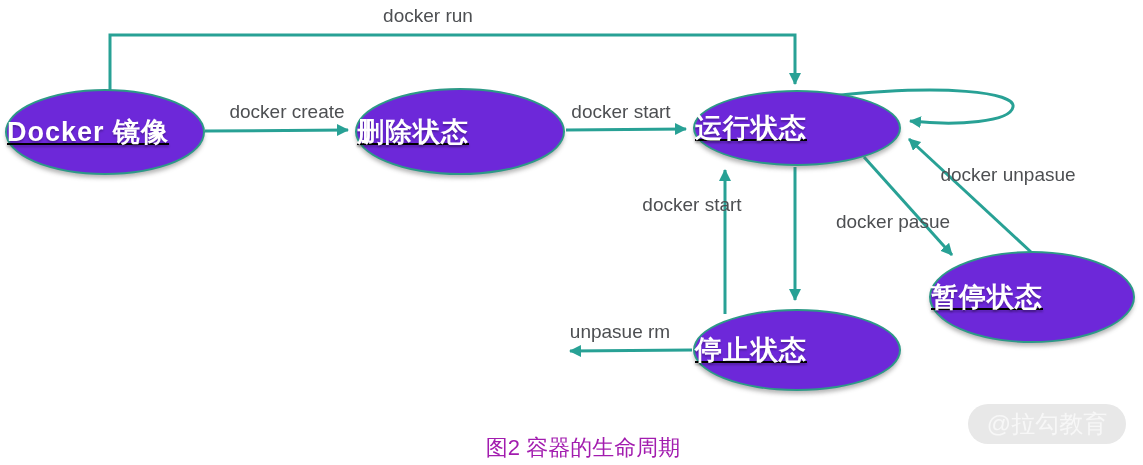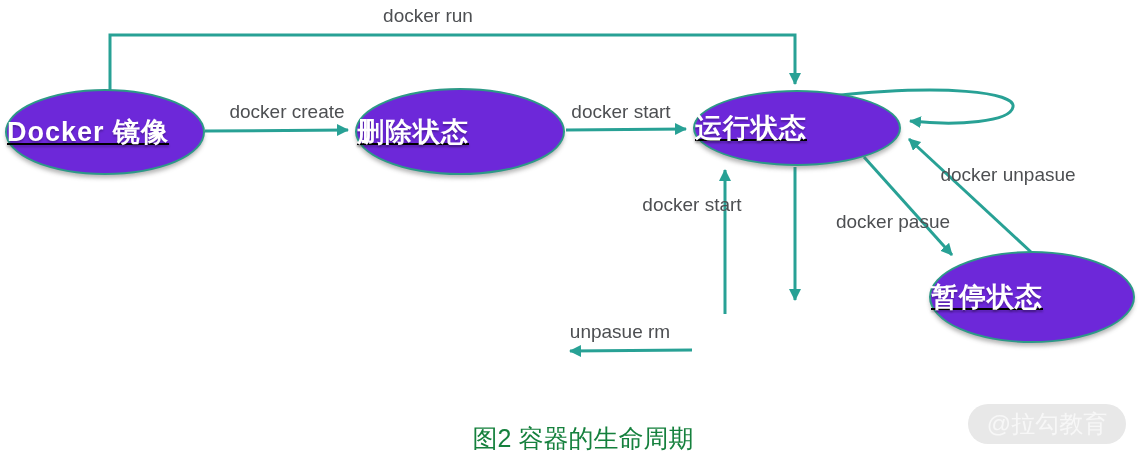--- a/index.html
+++ b/index.html
@@ -31,24 +31,24 @@
   }
   .elabel{
     position:absolute;
     transform:translate(-50%,-50%);
     color:#4d4f52;
     font-size:19px;
     white-space:nowrap;
   }
   .caption{
     position:absolute;
-    left:583px;top:438px;
+    left:583px;top:448px;
     transform:translate(-50%,-50%);
-    color:#15803d;
-    font-size:25px;
+    color:#a21caf;
+    font-size:22px;
     white-space:nowrap;
   }
   .watermark{
     position:absolute;
     left:968px;top:404px;
     width:158px;height:40px;
     background:#e8e8e8;
     border-radius:20px;
     display:flex;align-items:center;justify-content:center;
   }
@@ -91,20 +91,23 @@
   </div>
 
   <div class="node" style="left:693px;top:90px;width:208px;height:76px;">
     <span>运行状态</span>
   </div>
 
   <div class="node" style="left:929px;top:251px;width:206px;height:92px;">
     <span>暂停状态</span>
   </div>
 
+  <div class="node" style="left:693px;top:309px;width:208px;height:82px;">
+    <span>停止状态</span>
+  </div>
 
 
   <div class="elabel" style="left:428px;top:16px;">docker run</div>
   <div class="elabel" style="left:287px;top:112px;">docker create</div>
   <div class="elabel" style="left:621px;top:112px;">docker start</div>
   <div class="elabel" style="left:1008px;top:175px;">docker unpasue</div>
   <div class="elabel" style="left:893px;top:222px;">docker pasue</div>
   <div class="elabel" style="left:692px;top:205px;">docker start</div>
   <div class="elabel" style="left:620px;top:332px;">unpasue rm</div>
 

